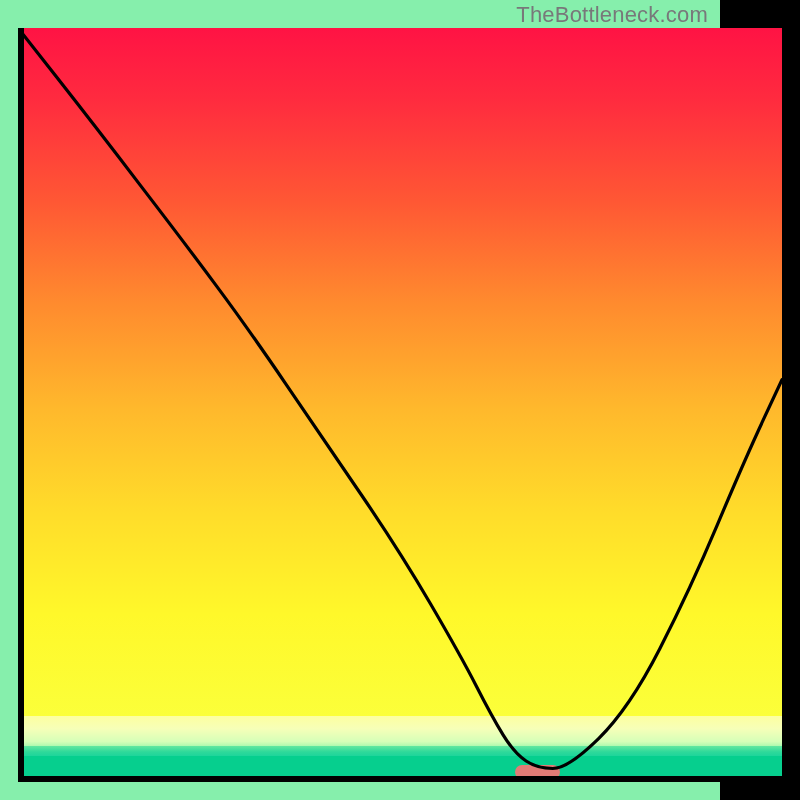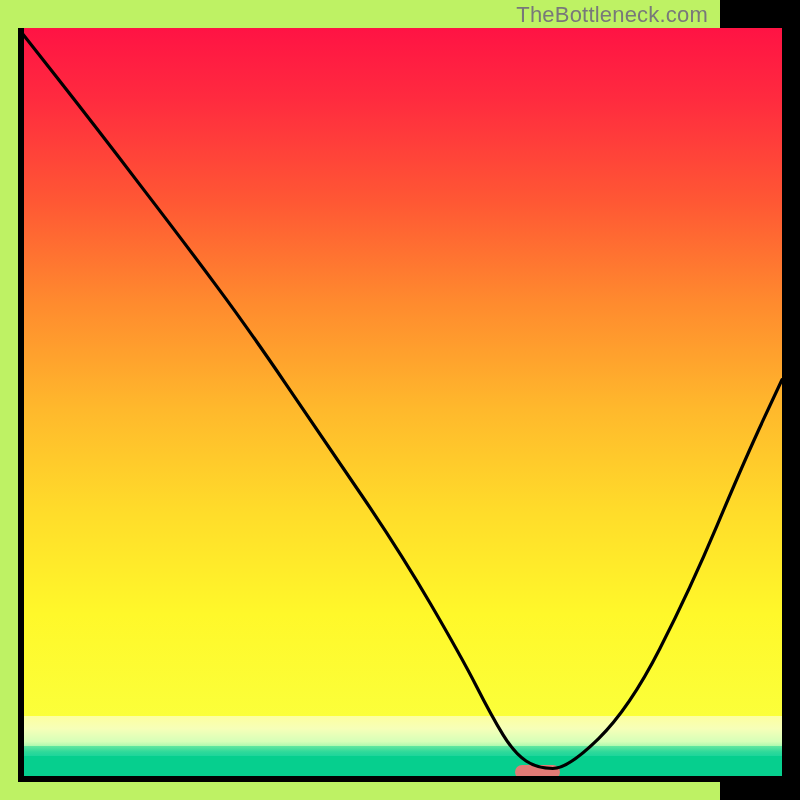--- a/index.html
+++ b/index.html
@@ -7,21 +7,21 @@
     padding: 0;
     width: 800px;
     height: 800px;
     background: #000000;
     overflow: hidden;
   }
   .container {
     position: relative;
     width: 720px;
     height: 800px;
-    background: #bef264;
+    background: #86efac;
   }
   .watermark {
     position: absolute;
     top: 2px;
     right: 12px;
     font-family: Arial, Helvetica, sans-serif;
     font-size: 22px;
     font-weight: 500;
     color: #78787a;
     letter-spacing: 0.2px;

